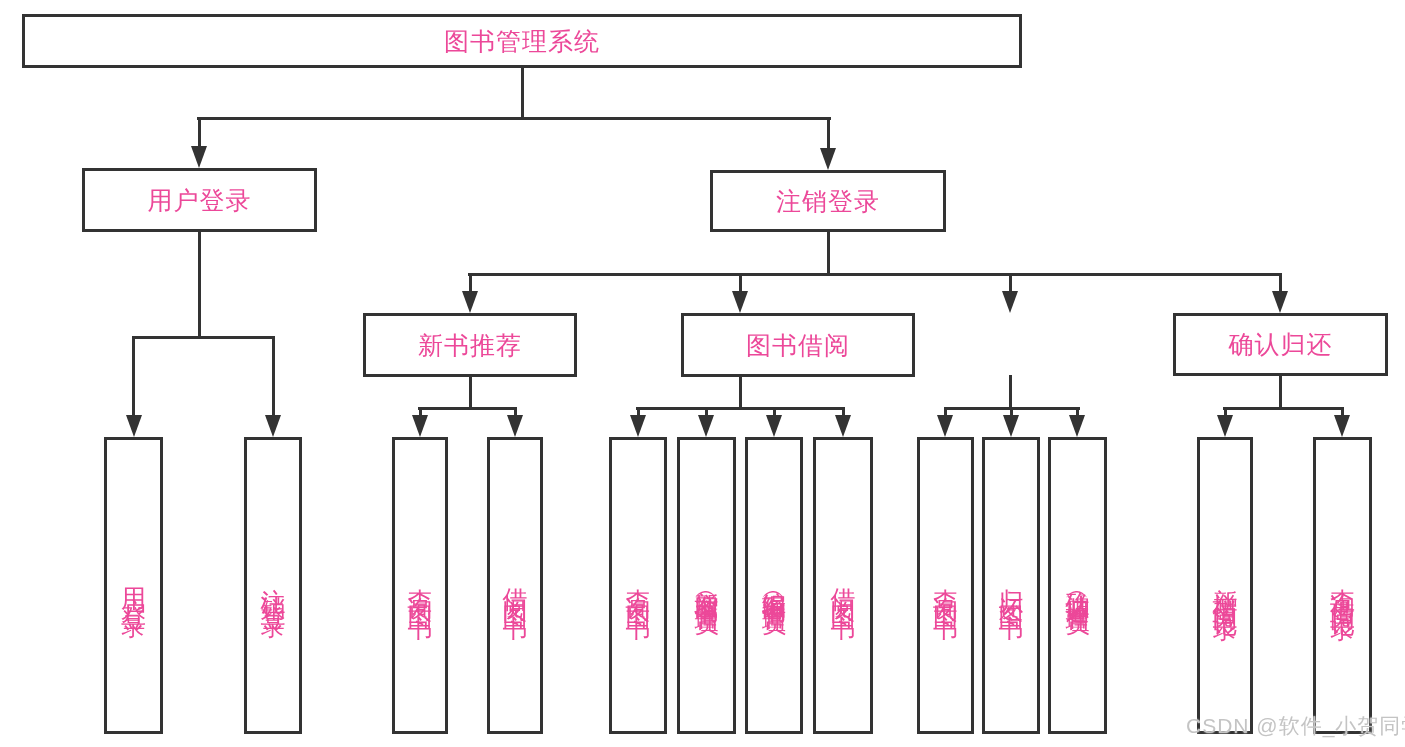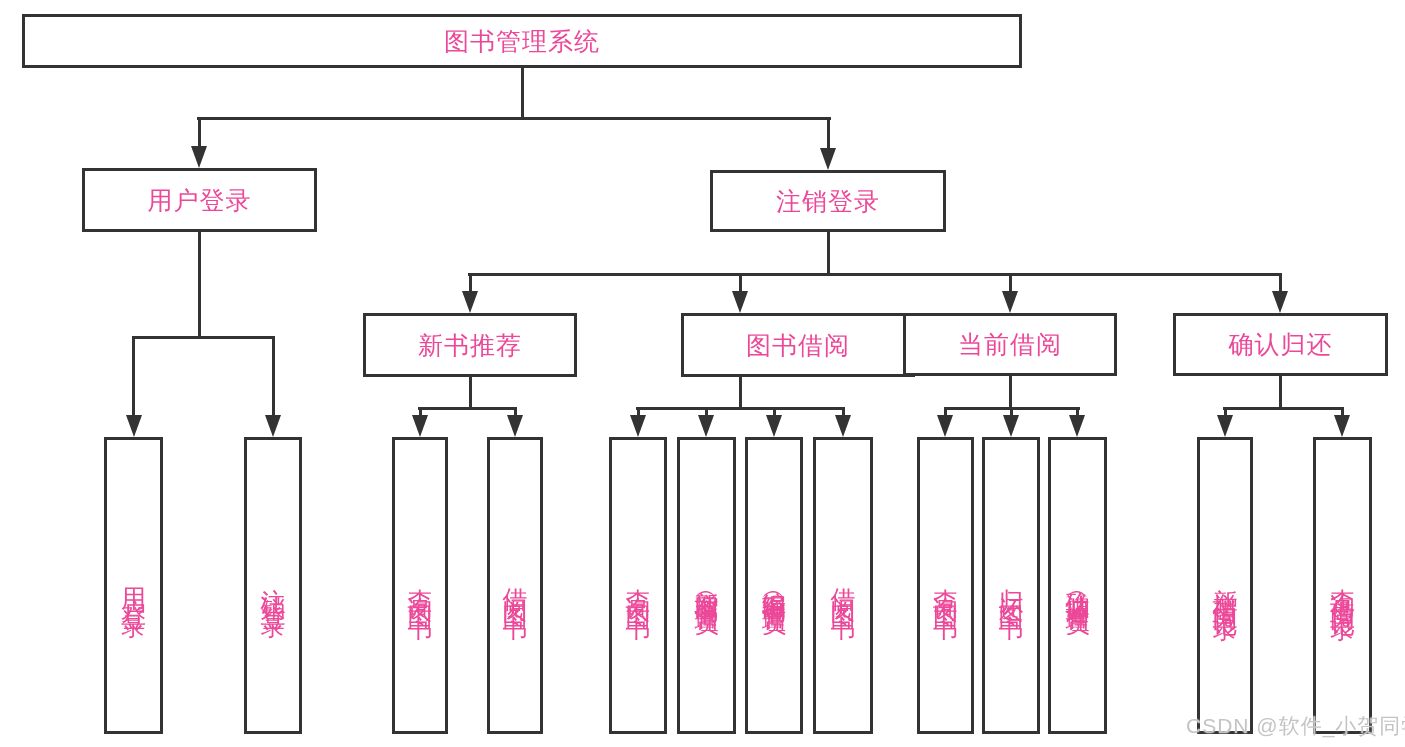--- a/index.html
+++ b/index.html
@@ -69,23 +69,20 @@
   </div>
   <div class="box" style="left:710px; top:170px; width:236px; height:62px;">
     <span class="hlabel">注销登录</span>
   </div>
 
   <div class="box" style="left:363px; top:313px; width:214px; height:64px;">
     <span class="hlabel">新书推荐</span>
   </div>
   <div class="box" style="left:633px; top:313px; width:234px; height:64px;margin-left:48px;">
     <span class="hlabel">图书借阅</span>
-  </div>
-  <div class="box" style="left:903px; top:313px; width:214px; height:63px;">
-    <span class="hlabel">当前借阅</span>
   </div>
   <div class="box" style="left:1173px; top:313px; width:215px; height:63px;">
     <span class="hlabel">确认归还</span>
   </div>
 
   <div class="box" style="left:104px; top:437px; width:59px; height:297px;">
     <span class="vtext">用户登录</span>
   </div>
   <div class="box" style="left:244px; top:437px; width:58px; height:297px;">
     <span class="vtext">注销登录</span>

